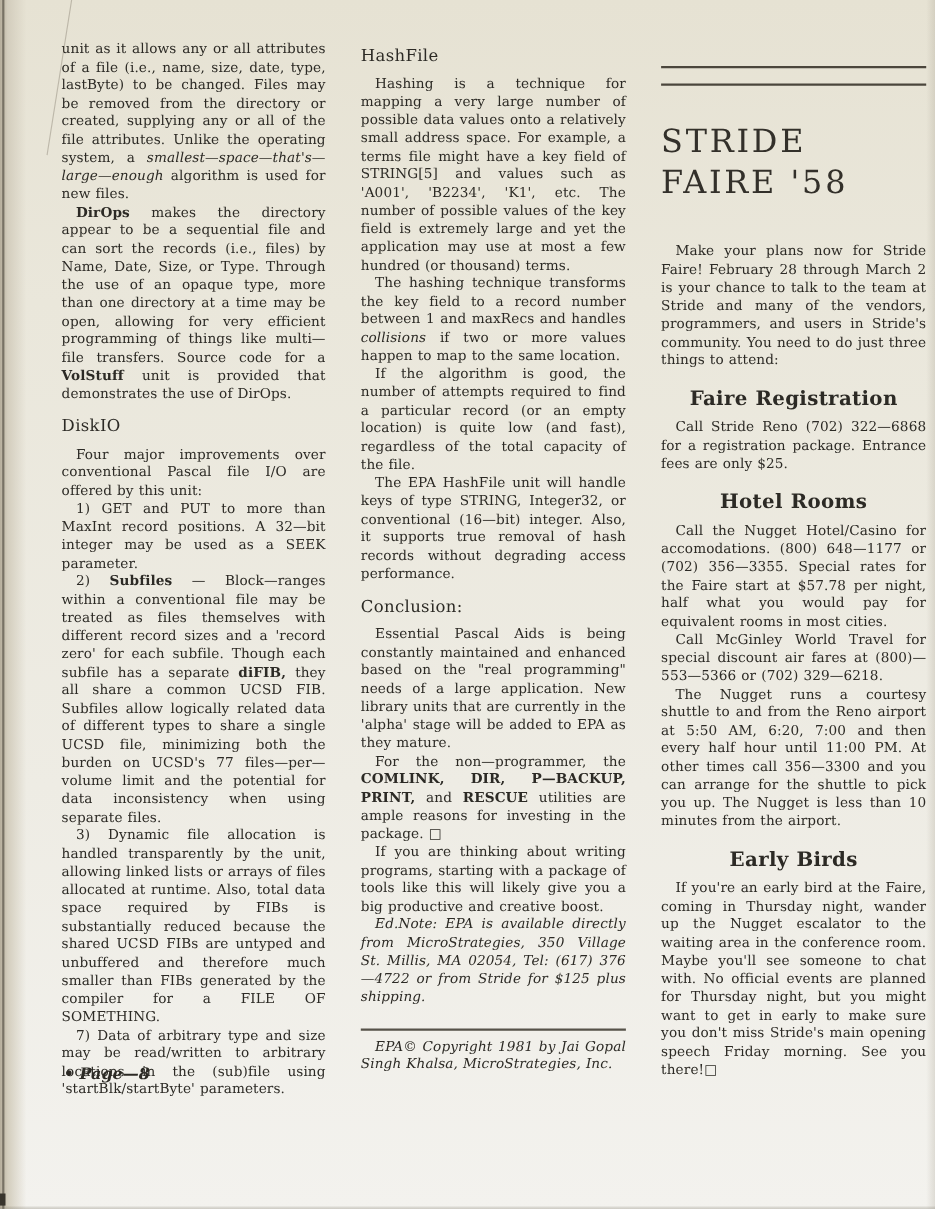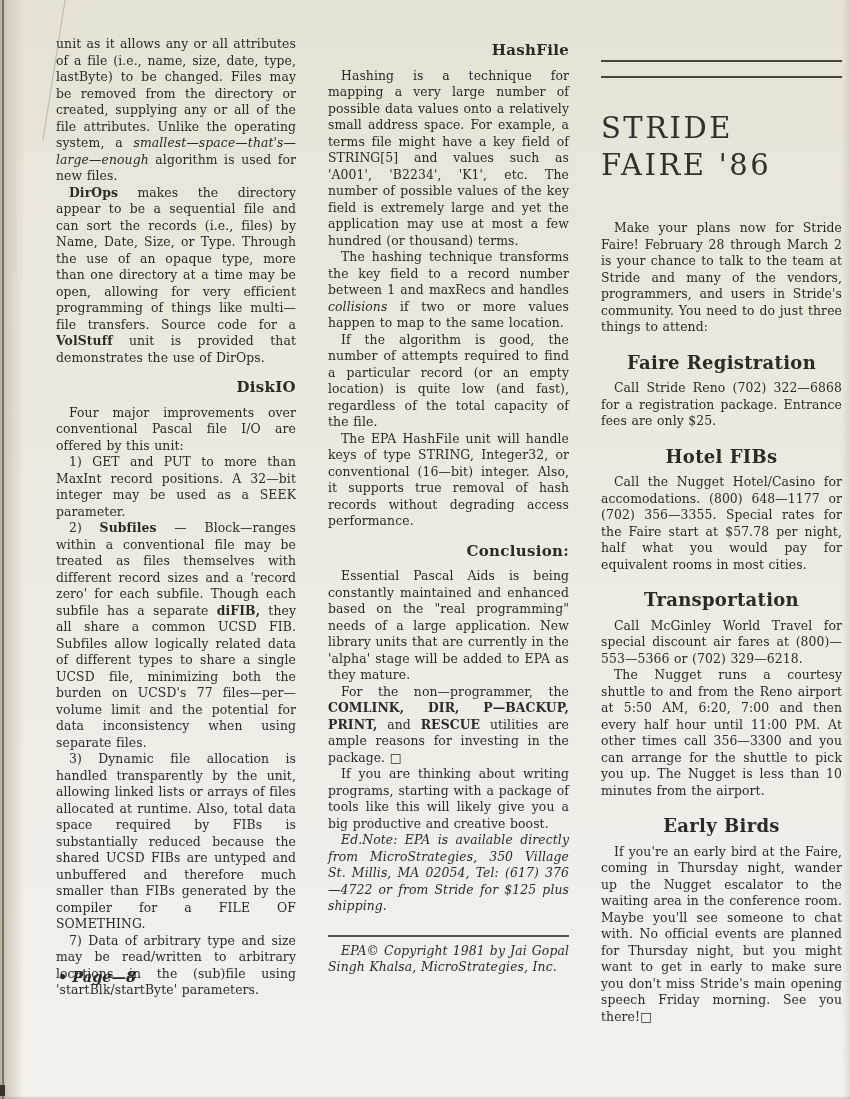--- a/index.html
+++ b/index.html
@@ -20,21 +20,21 @@
     background:rgba(110,100,85,.35);transform:rotate(9deg);}
   .corner-mark{position:absolute;left:0;bottom:3px;width:5px;height:11px;background:#38342c;}
   .bottom-edge{position:absolute;left:0;right:0;bottom:0;height:3px;
     background:linear-gradient(180deg,rgba(0,0,0,0),rgba(115,110,95,.35));}
 
   .page{position:absolute;inset:0;padding:36px 40px 0 56px;}
   .cols{display:grid;grid-template-columns:240px 241px 241px;column-gap:32px;}
   .col{font-size:12.4px;line-height:16.5px;text-align:justify;letter-spacing:.1px;word-spacing:.5px;}
   .col p{margin:0;}
   .col p.ind{text-indent:13px;}
-  .subhead{font-size:15px;font-weight:bold;text-align:right;margin:13px 0 9px;letter-spacing:.3px;}
+  .subhead{font-size:15px;font-weight:normal;text-align:left;margin:13px 0 9px;letter-spacing:.3px;}
   .subhead-sm{font-size:18px;font-weight:bold;text-align:center;margin:19px 0 9px;letter-spacing:.3px;}
 
   .rule{border:none;border-top:2px solid rgba(47,42,33,.85);margin:0;}
   .rule.first{margin-top:24px;}
   .rule.second{margin-top:14px;}
   .faire-title{font-size:29px;line-height:37px;font-weight:400;letter-spacing:2.5px;
     margin:32px 0 36px;text-align:left;color:#33302a;}
 
   .ednote{font-style:italic;margin-top:22px;}
   .copyright{font-style:italic;border-top:2px solid rgba(47,42,33,.8);margin-top:20px;padding-top:6px;}
@@ -73,28 +73,27 @@
       <p class="ednote ind">Ed.Note:  EPA is available directly from MicroStrategies, 350 Village St. Millis, MA 02054, Tel: (617) 376—4722 or from Stride for $125 plus shipping.</p>
       <div class="copyright">
         <p>EPA© Copyright 1981 by Jai Gopal Singh Khalsa, MicroStrategies, Inc.</p>
       </div>
     </div>
 
     <div class="col">
       <hr class="rule first">
       <hr class="rule second">
       <h1 class="faire-title">
-        <span>STRIDE FAIRE '86</span><br>
+        <span>STRIDE FAIRE '58</span><br>
       </h1>
       <p class="ind">Make your plans now for Stride Faire!  February 28 through March 2 is your chance to talk to the team at Stride and many of the vendors, programmers, and users in Stride's community.  You need to do just three things to attend:</p>
       <h3 class="subhead-sm">Faire Registration</h3>
       <p class="ind">Call Stride Reno (702) 322—6868 for a registration package.  Entrance fees are only $25.</p>
-      <h3 class="subhead-sm">Hotel FIBs</h3>
+      <h3 class="subhead-sm">Hotel Rooms</h3>
       <p class="ind">Call the Nugget Hotel/Casino for accomodations.  (800) 648—1177 or (702) 356—3355.  Special rates for the Faire start at $57.78 per night, half what you would pay for equivalent rooms in most cities.</p>
-      <h3 class="subhead-sm">Transportation</h3>
       <p class="ind">Call McGinley World Travel for special discount air fares at (800)—553—5366 or (702) 329—6218.</p>
       <p class="ind">The Nugget runs a courtesy shuttle to and from the Reno airport at 5:50 AM, 6:20, 7:00 and then every half hour until 11:00 PM.  At other times call 356—3300 and you can arrange for the shuttle to pick you up.  The Nugget is less than 10 minutes from the airport.</p>
       <h3 class="subhead-sm">Early Birds</h3>
       <p class="ind">If you're an early bird at the Faire, coming in Thursday night, wander up the Nugget escalator to the waiting area in the conference room.  Maybe you'll see someone to chat with.  No official events are planned for Thursday night, but you might want to get in early to make sure you don't miss Stride's main opening speech Friday morning.  See you there!□</p>
     </div>
 
   </div>
 
   <div class="footer">
     <span>• Page—8</span>

